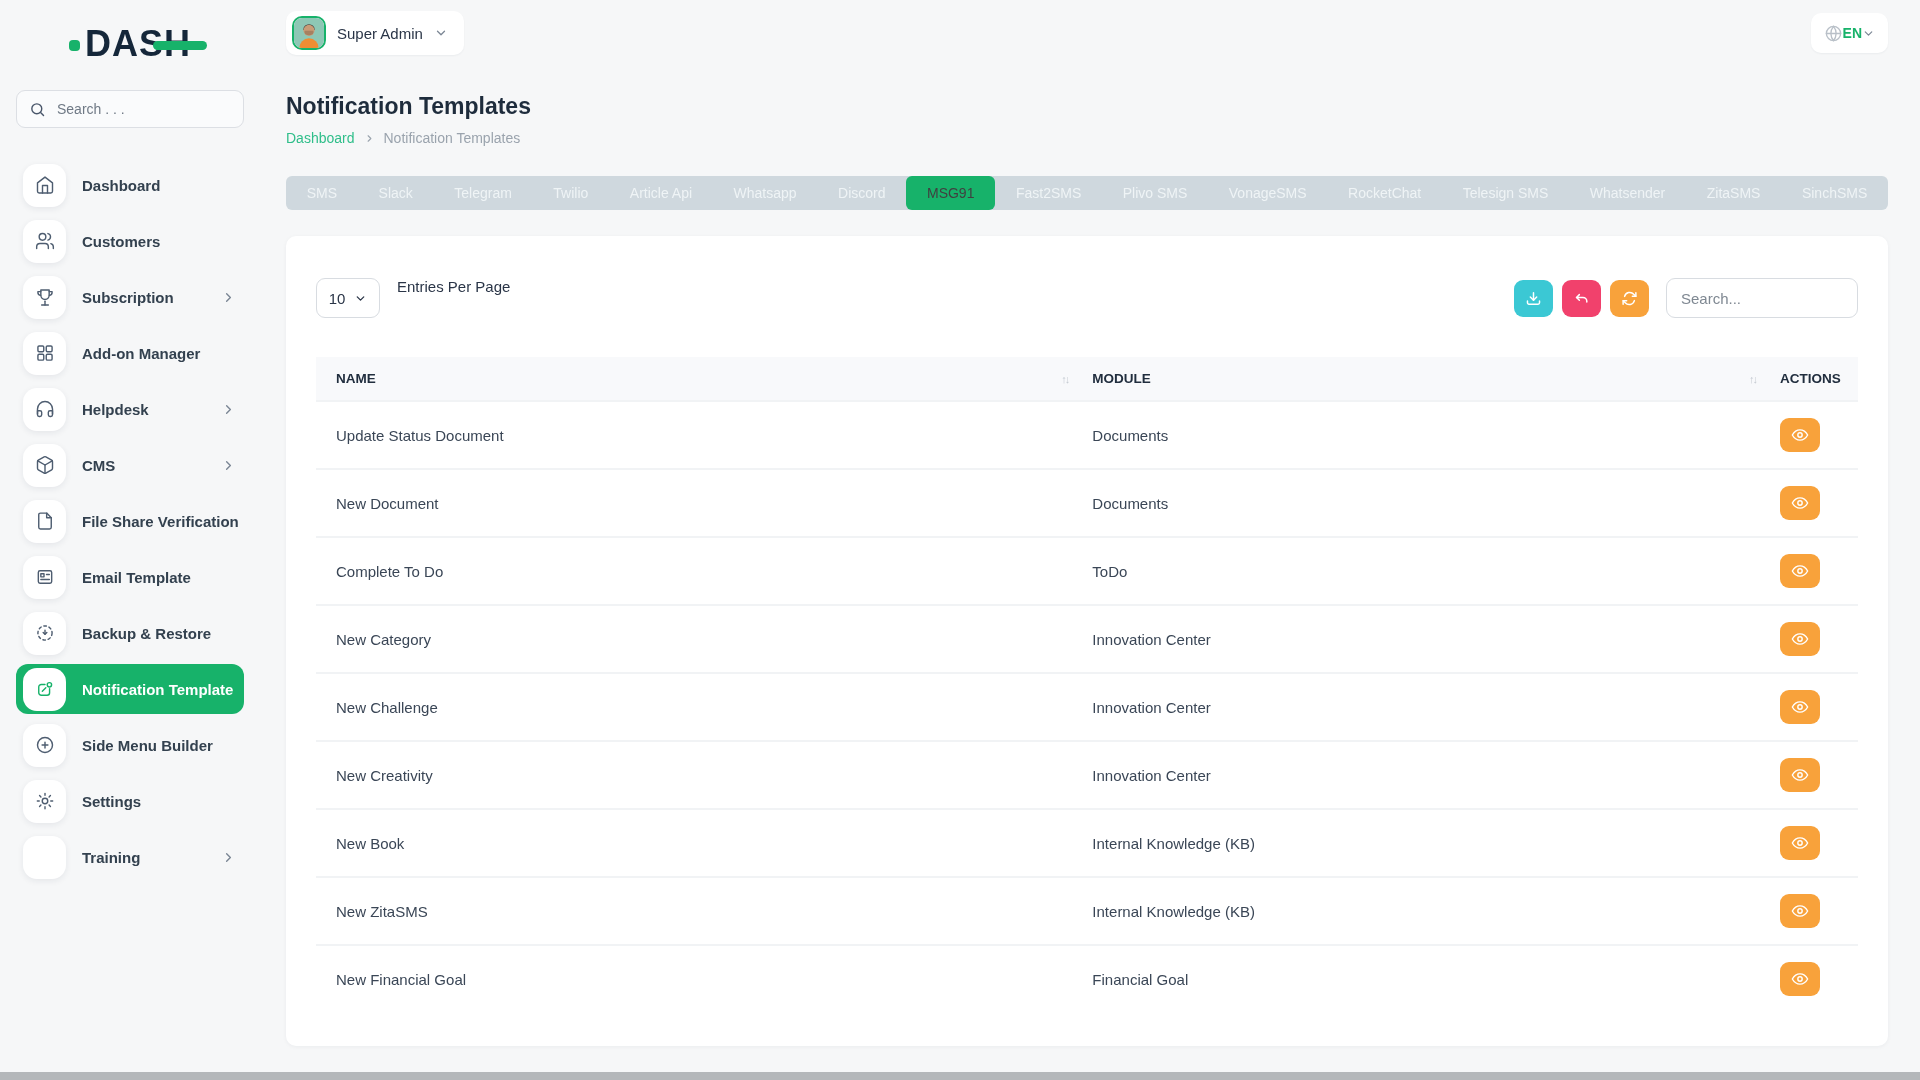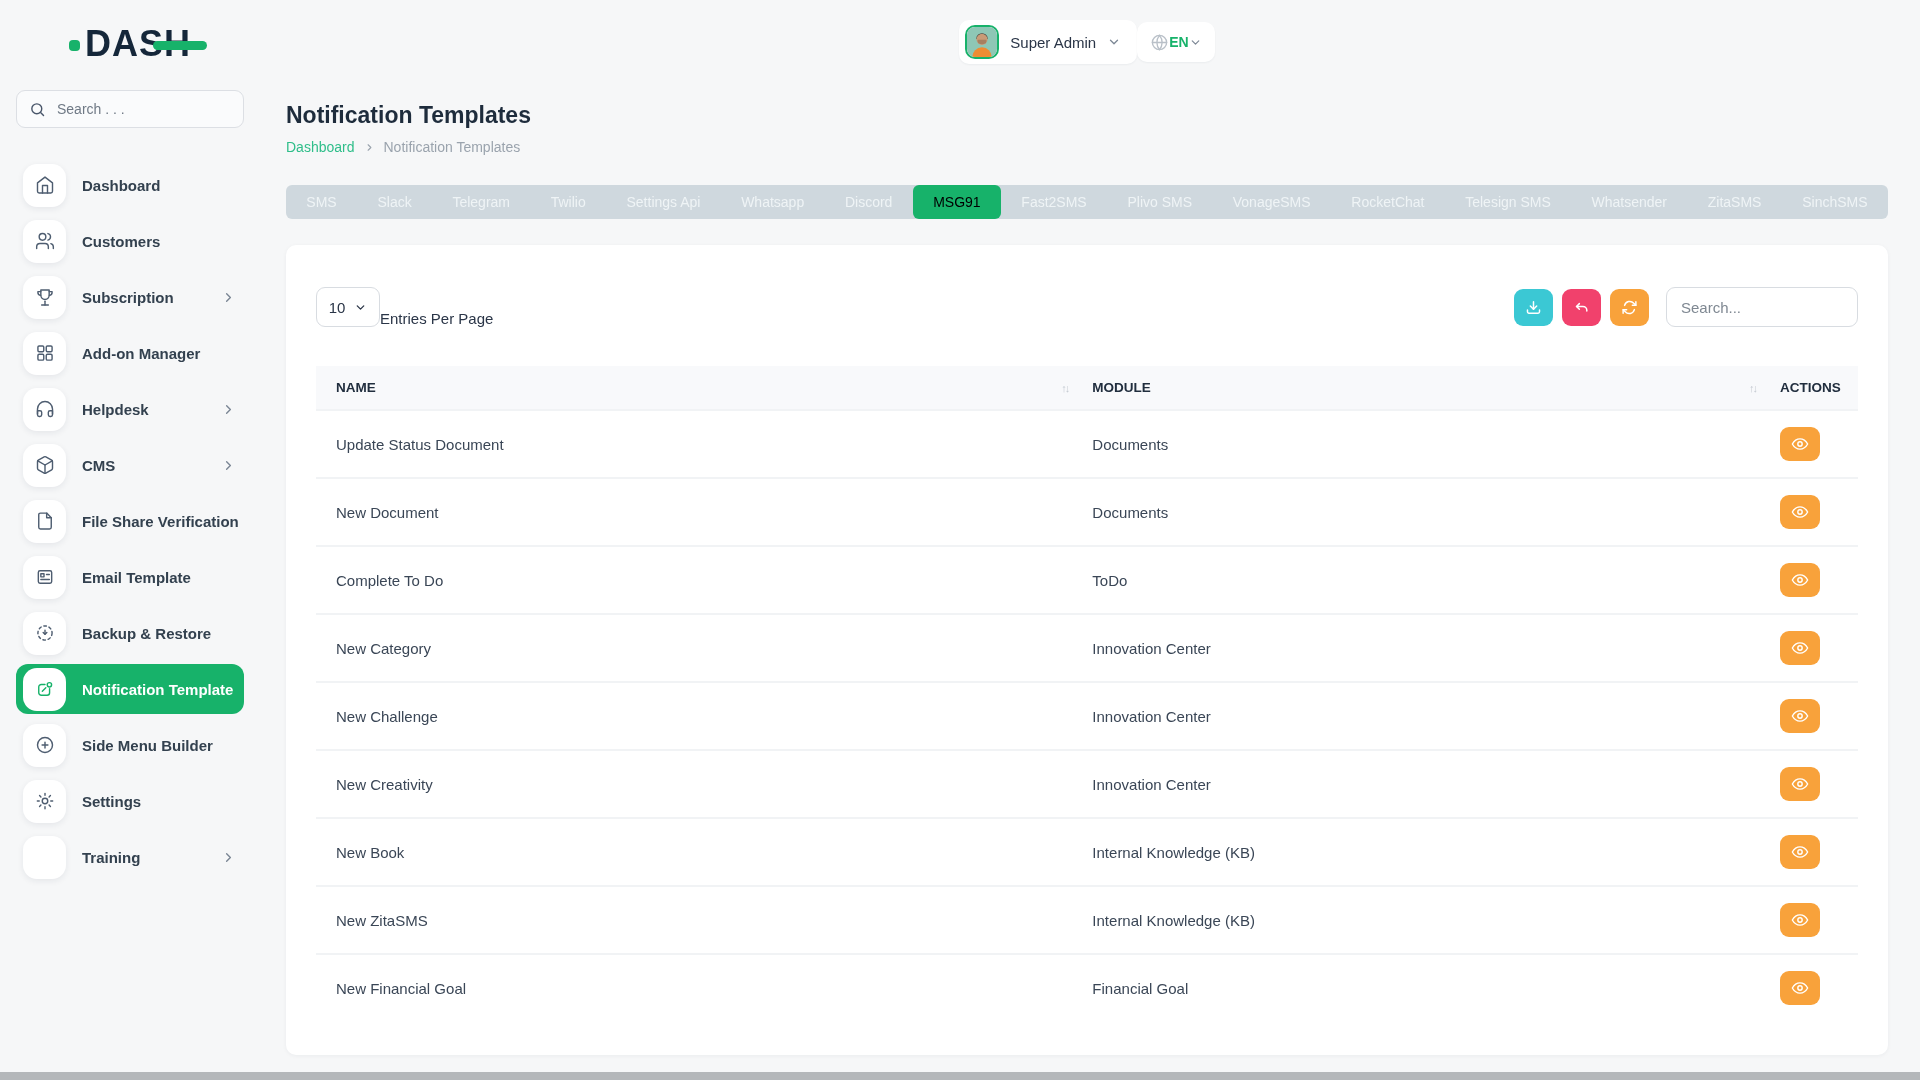--- a/index.html
+++ b/index.html
@@ -27,46 +27,46 @@
   .icon-box{width:43px;height:43px;border-radius:14px;background:#fff;flex:0 0 43px;
             box-shadow:0 2px 6px rgba(25,39,60,.08);display:flex;align-items:center;justify-content:center;color:#4e5d70;}
   .menu-label{margin-left:16px;font-size:15px;font-weight:600;color:#30405480;color:#32405280;color:#33414f;white-space:nowrap;}
   .menu-chevron{margin-left:auto;color:#7a8594;display:flex;}
   .menu-item.active{background:var(--accent-green);}
   .menu-item.active .menu-label{color:#fff;font-weight:700;}
   .menu-item.active .icon-box{color:var(--accent-green);box-shadow:none;}
 
   
   .main{flex:1;min-width:0;padding:0 32px 0 26px;}
-  .topbar{display:flex;align-items:center;justify-content:center;padding-top:20px;}
+  .topbar{display:flex;align-items:center;justify-content:space-between;padding-top:11px;}
   .pill{background:#fff;border-radius:10px;display:flex;align-items:center;box-shadow:0 1px 2px rgba(25,39,60,.05);cursor:pointer;}
   .profile-pill{height:44px;padding:5px 16px 5px 6px;gap:11px;}
   .avatar{width:34px;height:34px;border-radius:10px;border:2px solid var(--accent-green);overflow:hidden;flex:0 0 34px;}
   .avatar svg{display:block;}
   .profile-name{font-size:15px;color:#2a3547;}
   .lang-pill{height:40px;padding:0 13px;}
   .globe{color:#b9c0c8;display:flex;}
   .lang-code{font-size:14px;font-weight:700;color:var(--accent-green);}
   .chev{color:#7c8795;display:flex;}
 
   .page-title{margin:38px 0 0;font-size:23px;font-weight:700;color:#1e2c3c;}
   .breadcrumb{margin-top:10px;display:flex;align-items:center;gap:9px;font-size:14px;}
   .bc-link{color:#2fbe8a;cursor:pointer;}
   .bc-sep{color:#9aa3ad;display:flex;}
   .bc-current{color:#9aa3ad;}
 
   .tabs{margin-top:30px;background:var(--tabbar-bg);border-radius:6px;display:flex;height:34px;overflow:hidden;}
   .tab{flex:1 1 auto;display:flex;align-items:center;justify-content:center;font-size:14px;color:#eff4f6;
        cursor:pointer;border-radius:6px;white-space:nowrap;padding:0 10px;}
-  .tab.active{background:var(--accent-green);color:#000000;text-align:right;}
+  .tab.active{background:var(--accent-green);color:#404040;text-align:right;}
 
   .card{margin-top:26px;background:#fff;border-radius:10px;box-shadow:0 1px 4px rgba(25,39,60,.05);
         padding:42px 30px 24px;height:810px;}
   .controls{display:flex;align-items:center;justify-content:space-between;}
-  .controls-left{display:flex;align-items:flex-end;}
+  .controls-left{display:flex;align-items:flex-start;gap:17px;}
   .select-box{width:64px;height:40px;border:1px solid #d8dce1;border-radius:9px;background:#fff;display:flex;
               align-items:center;justify-content:center;gap:9px;font-size:15px;color:#2a3547;cursor:pointer;}
   .entries-label{font-size:15px;color:#2a3547;}
   .controls-right{display:flex;align-items:center;gap:9px;}
   .icon-btn{width:39px;height:37px;border:0;border-radius:9px;display:flex;align-items:center;justify-content:center;
             color:#fff;cursor:pointer;padding:0;}
   .icon-btn.teal{background:var(--teal);}
   .icon-btn.pink{background:var(--pink);}
   .icon-btn.orange{background:var(--orange);}
   .table-search{width:192px;height:40px;border:1px solid #d8dce1;border-radius:9px;padding:0 14px;font:inherit;
@@ -299,21 +299,21 @@
           </svg>
       </span>
       <span class="bc-current">Notification Templates</span>
     </div>
 
     <div class="tabs" id="tabs-bar">
         <div class="tab">SMS</div>
         <div class="tab">Slack</div>
         <div class="tab">Telegram</div>
         <div class="tab">Twilio</div>
-        <div class="tab">Settings Api</div>
+        <div class="tab">Article Api</div>
         <div class="tab">Whatsapp</div>
         <div class="tab">Discord</div>
         <div class="tab active">MSG91</div>
         <div class="tab">Fast2SMS</div>
         <div class="tab">Plivo SMS</div>
         <div class="tab">VonageSMS</div>
         <div class="tab">RocketChat</div>
         <div class="tab">Telesign SMS</div>
         <div class="tab">Whatsender</div>
         <div class="tab">ZitaSMS</div>

